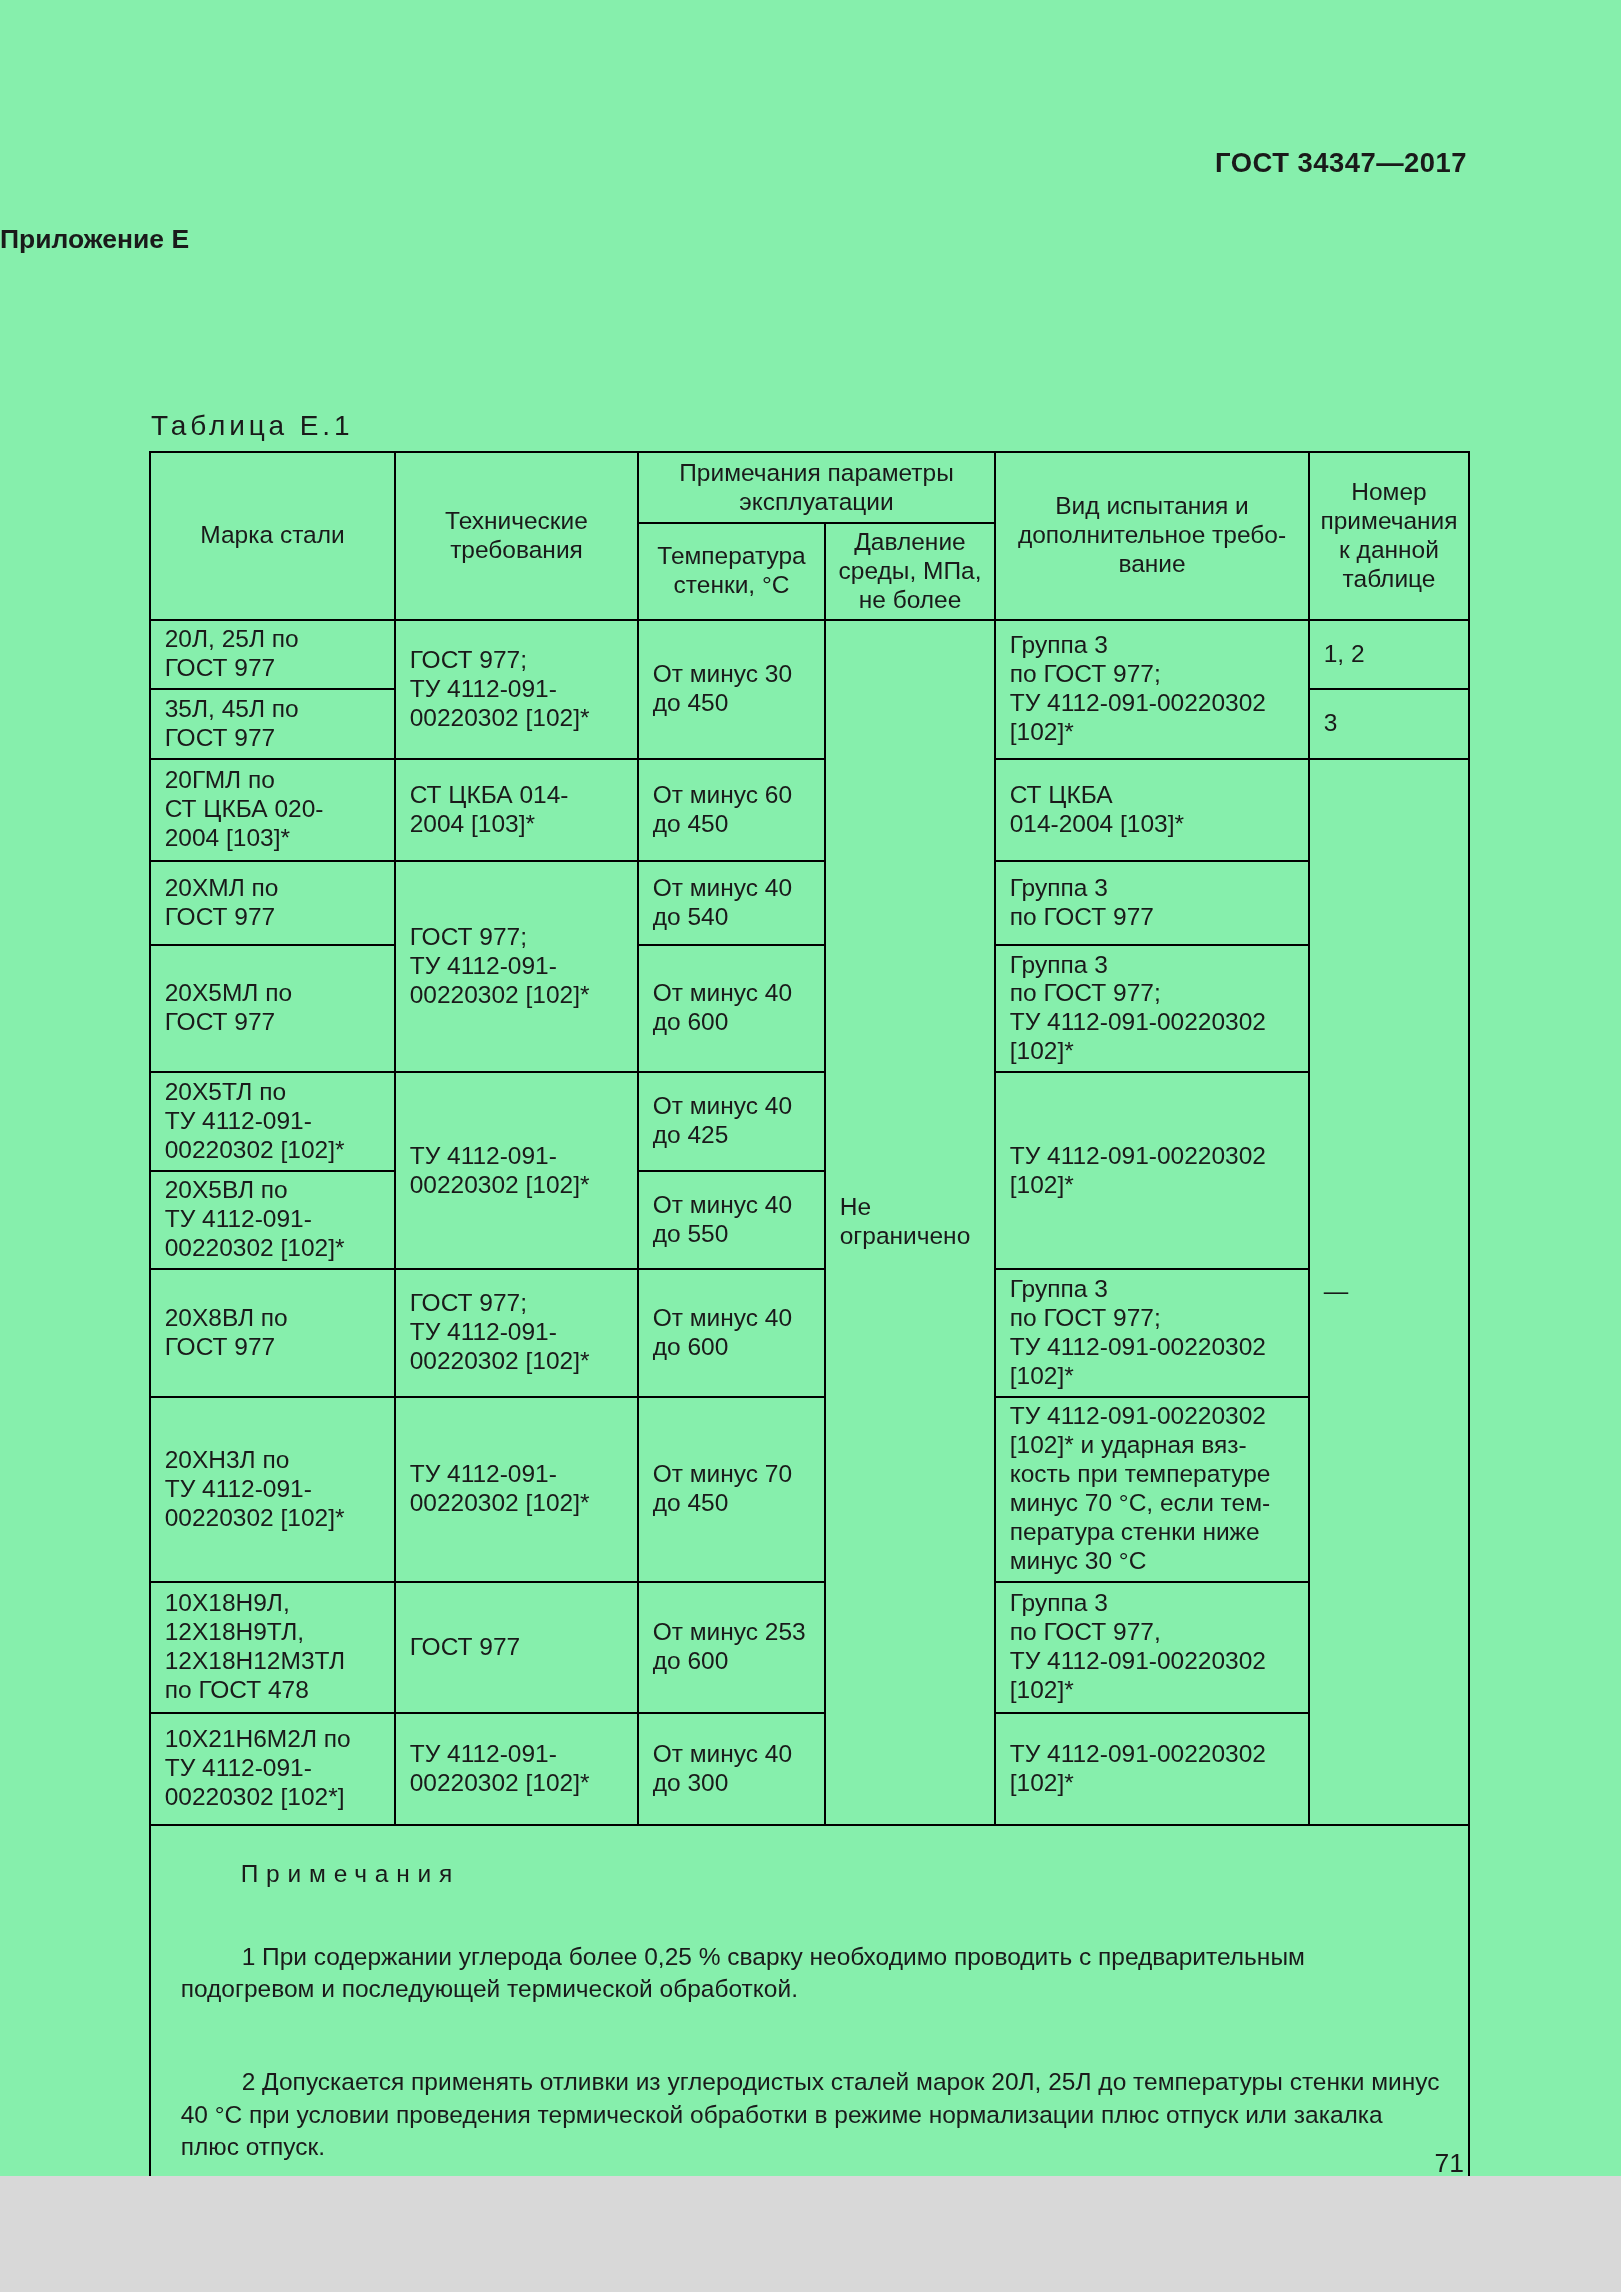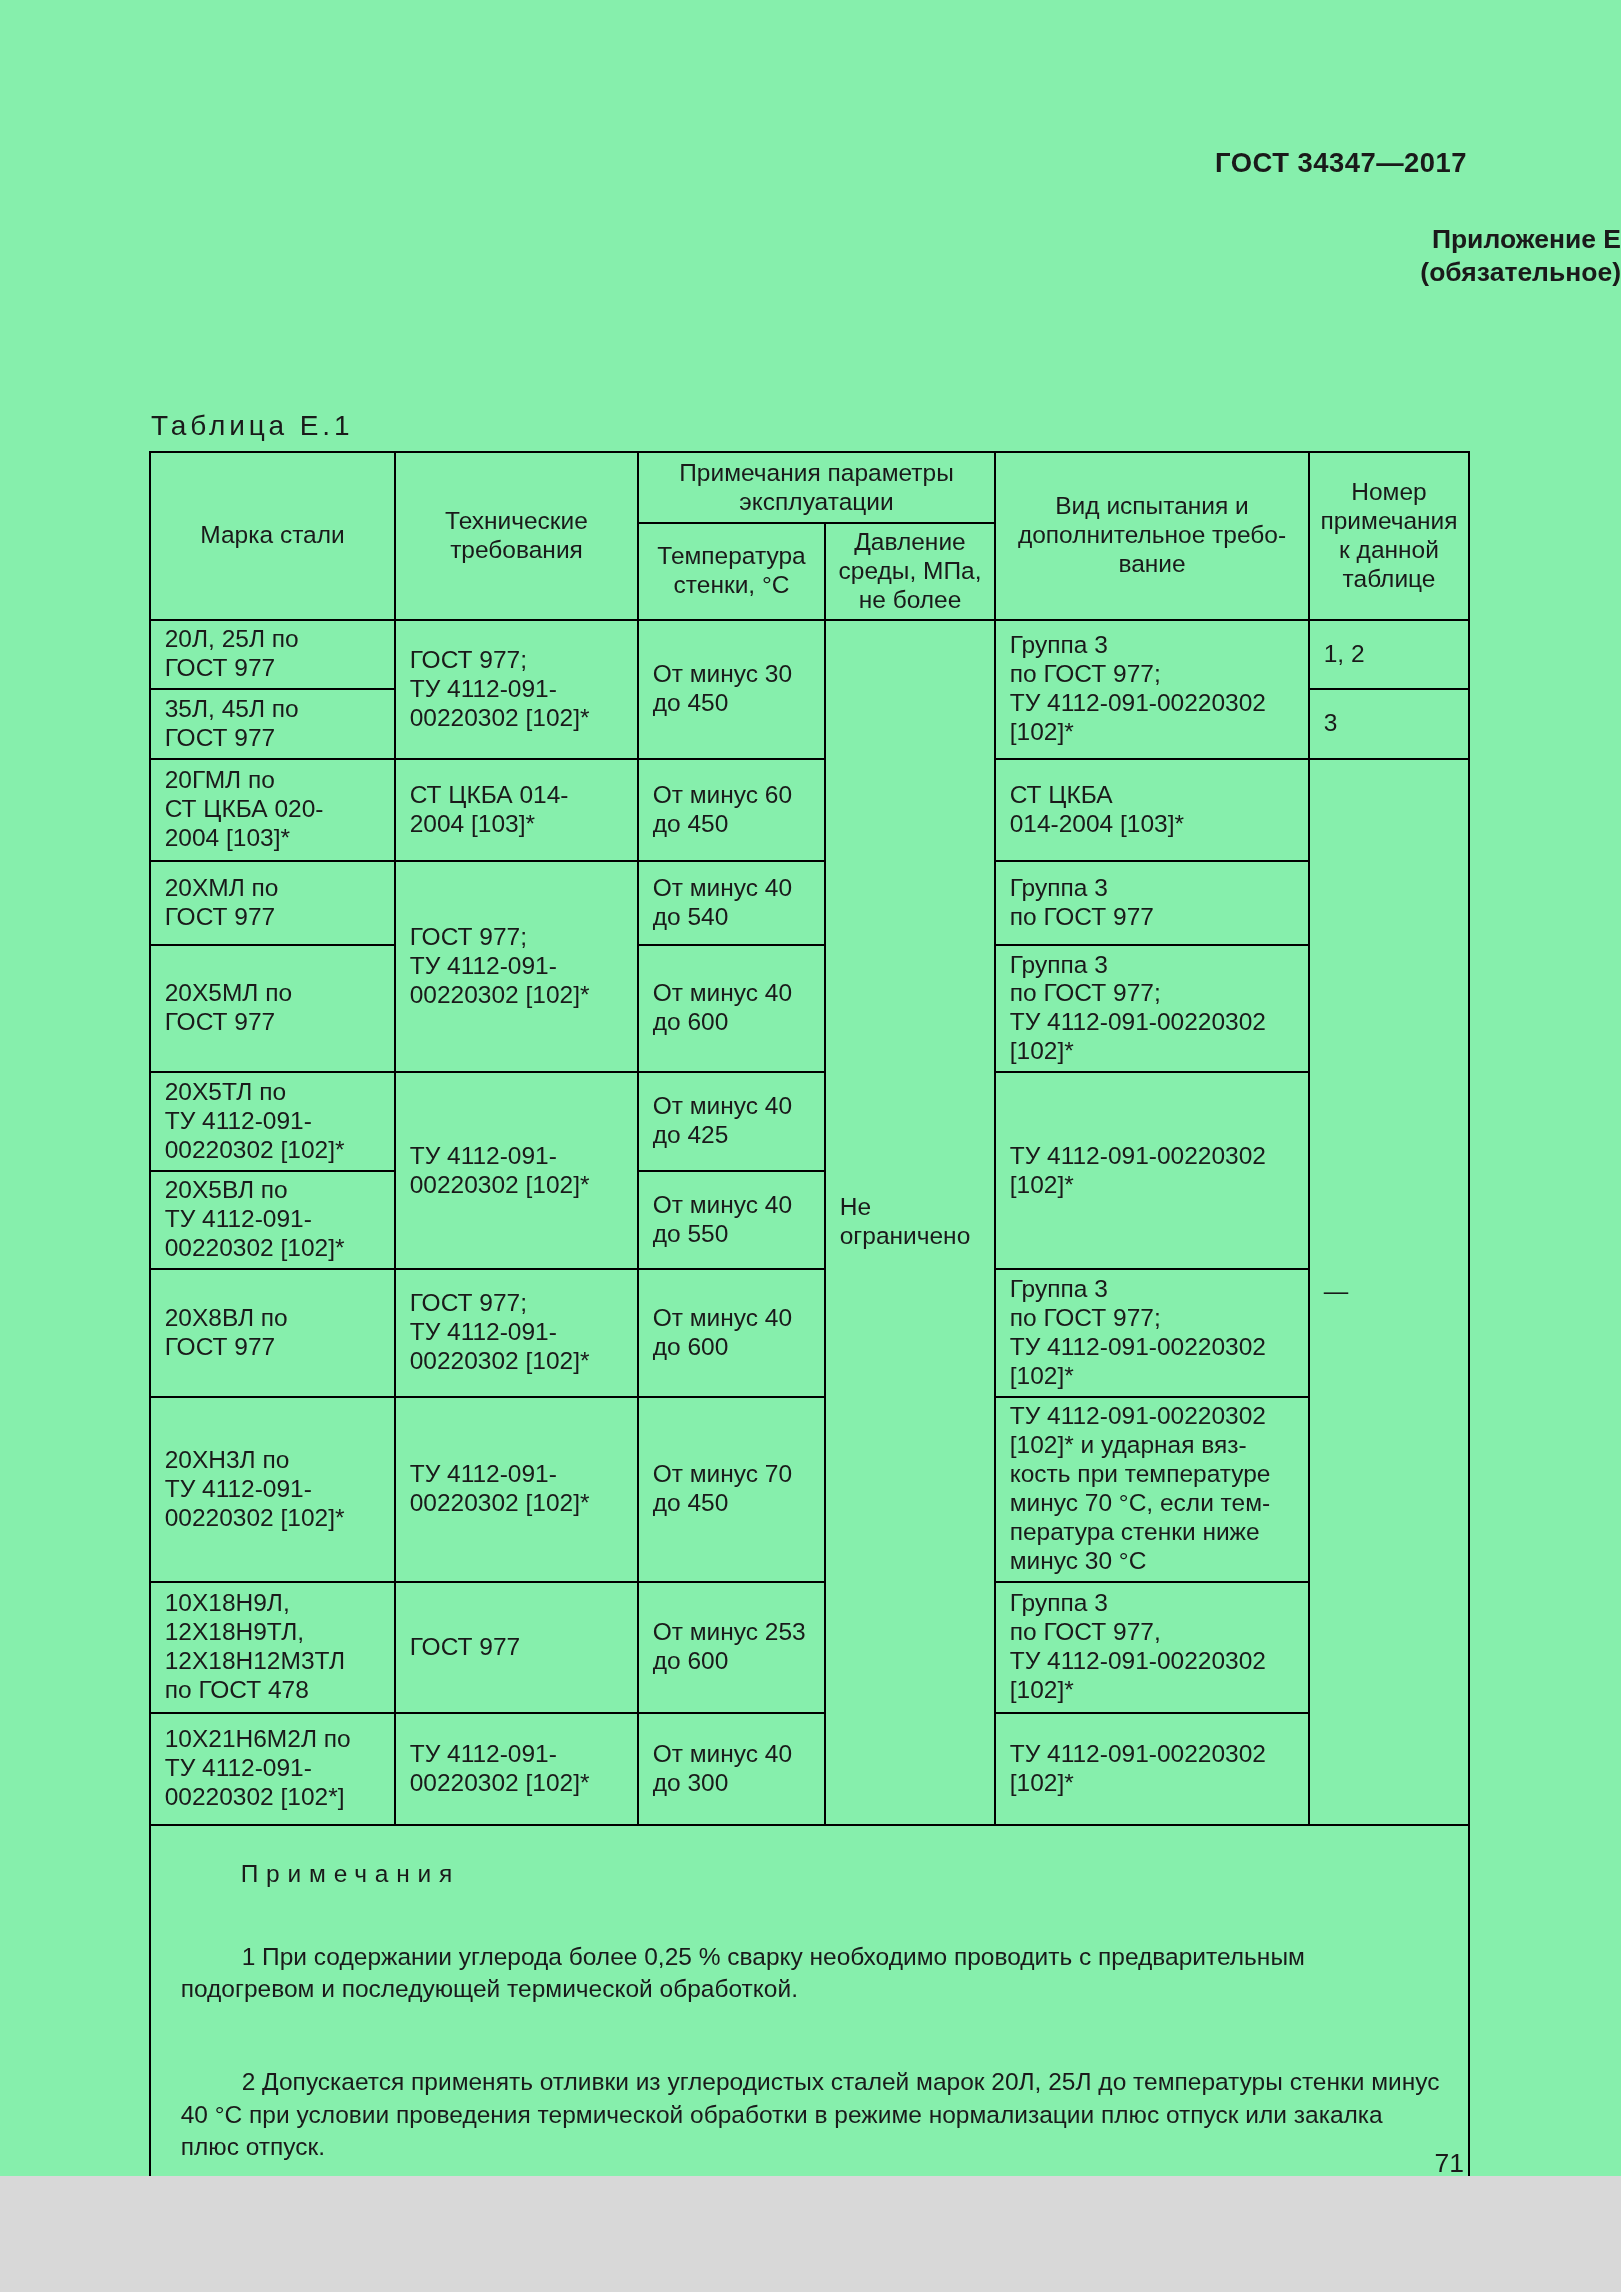--- a/index.html
+++ b/index.html
@@ -18,21 +18,21 @@
     top: 147px;
     right: 154px;
     font-size: 27.4px;
     font-weight: bold;
     letter-spacing: 0.5px;
   }
   .appendix {
     position: absolute;
     top: 223px;
     left: 0; right: 0;
-    text-align: right;
+    text-align: left;
     font-size: 26.5px;
     font-weight: bold;
     line-height: 1.25;
   }
   .section-title {
     position: absolute;
     top: 343px;
     left: 0; right: 0;
     text-align: center;
     font-size: 27.4px;
@@ -104,21 +104,20 @@
 </style>
 </head>
 <body>
 
 <div class="page">
 
   <div class="doc-number">ГОСТ 34347—2017</div>
 
   <div class="appendix">
     <div>Приложение Е</div>
-    <div>(обязательное)</div>
   </div>
 
 
   <div class="table-label">Таблица Е.1</div>
 
   <table class="main">
     <colgroup>
       <col style="width:245px">
       <col style="width:243px">
       <col style="width:187px">

